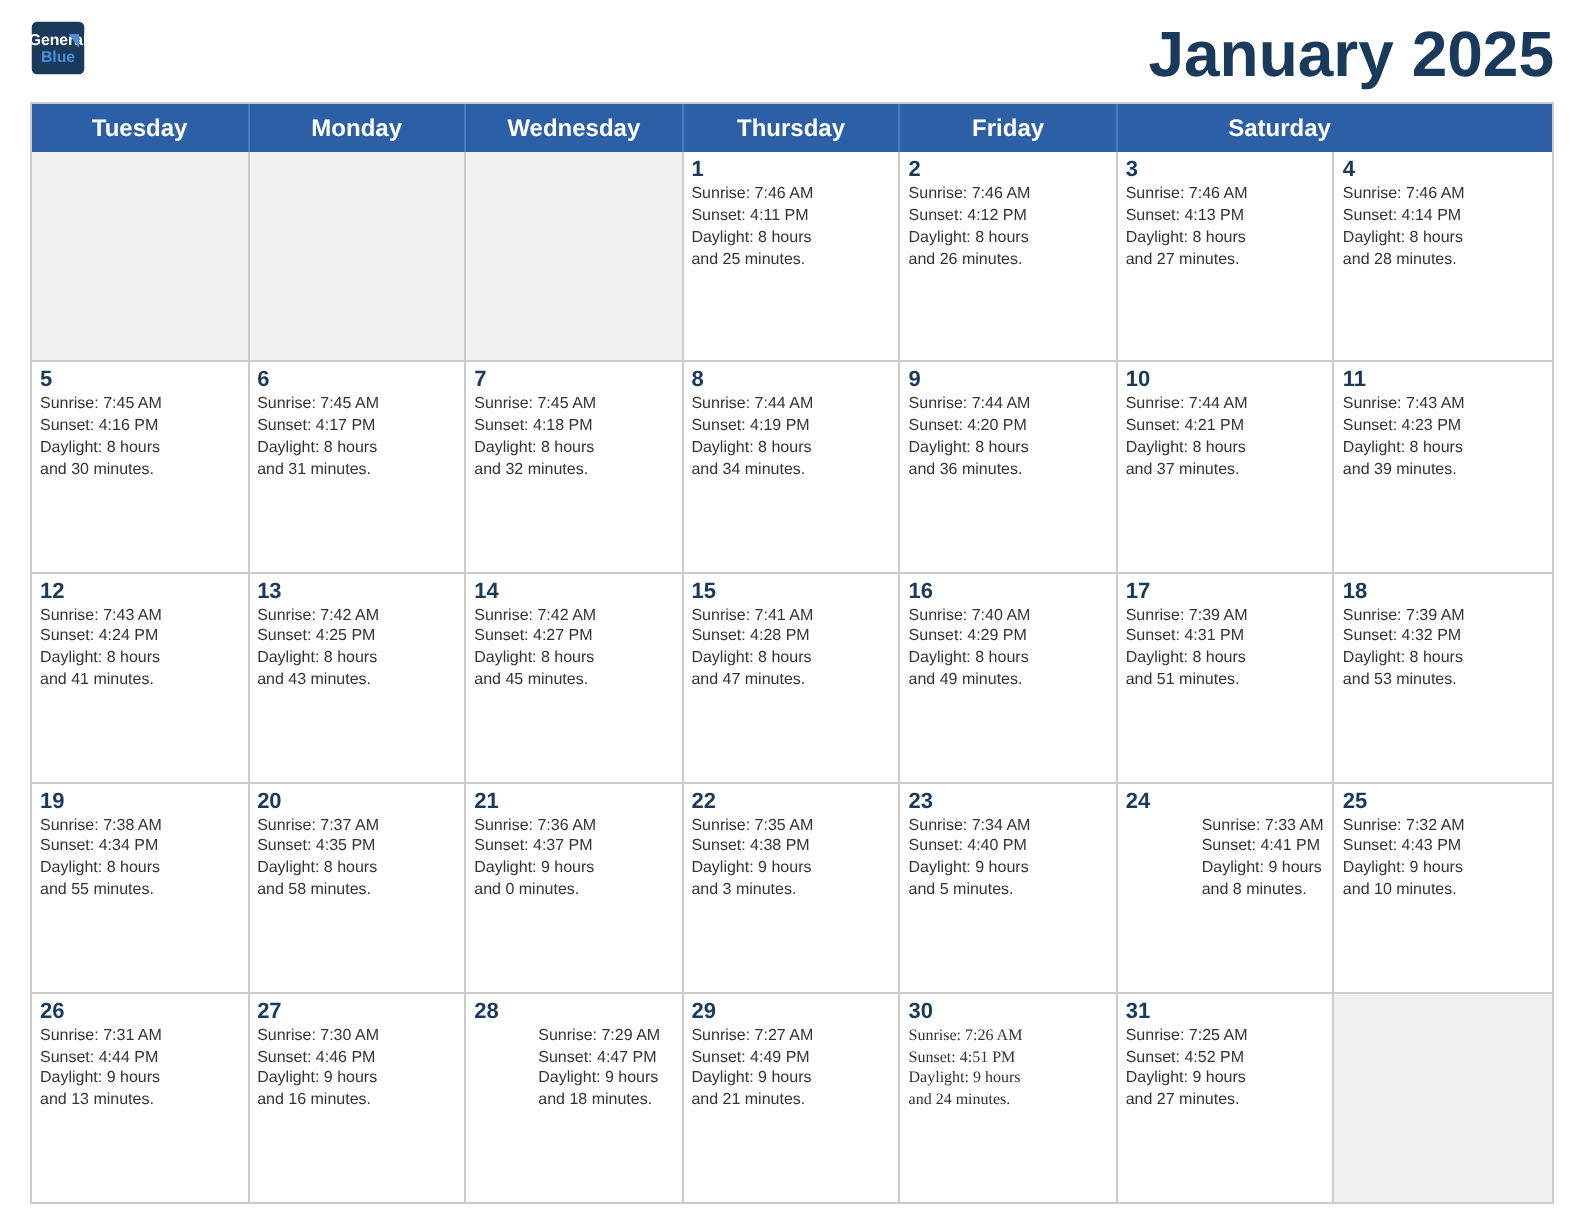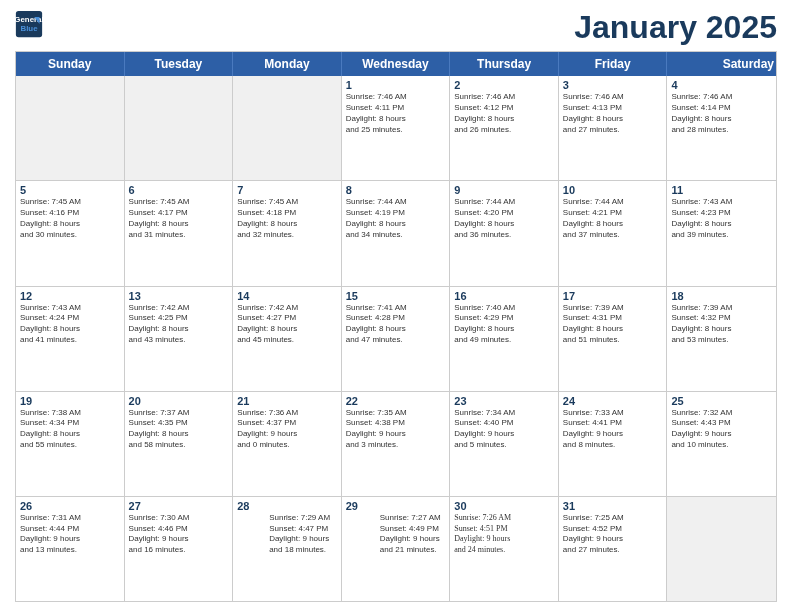--- a/index.html
+++ b/index.html
@@ -114,21 +114,20 @@
         <polygon points="22,8 28,8 28,16" fill="#4a90d9"></polygon>
       </svg>
     </div>
     <div class="header-right">
       <div class="month-title">January 2025</div>
     </div>
   </div>
 
   <div class="calendar">
     <div class="cal-header">
-    <div class="cal-header-cell">Sunday</div>
         <div class="cal-header-cell">Tuesday</div>
         <div class="cal-header-cell">Monday</div>
         <div class="cal-header-cell">Wednesday</div>
         <div class="cal-header-cell">Thursday</div>
         <div class="cal-header-cell">Friday</div>
         <div class="cal-header-cell">Saturday</div>
       </div>
     <div class="cal-body">
     <div class="cal-row">
           <div class="cal-cell shaded empty"></div>
@@ -296,21 +295,21 @@
           </div>
           <div class="cal-cell">
             <div class="day-num">23</div>
             <div class="cell-text" style="white-space: pre-line;">Sunrise: 7:34 AM
 Sunset: 4:40 PM
 Daylight: 9 hours
 and 5 minutes.</div>
           </div>
           <div class="cal-cell">
             <div class="day-num">24</div>
-            <div class="cell-text" style="white-space: pre-line;">Sunrise: 7:33 AM
+            <div class="cell-text" style="white-space: pre-line; margin-left: 38px;">Sunrise: 7:33 AM
 Sunset: 4:41 PM
 Daylight: 9 hours
 and 8 minutes.</div>
           </div>
           <div class="cal-cell">
             <div class="day-num">25</div>
             <div class="cell-text" style="white-space: pre-line;">Sunrise: 7:32 AM
 Sunset: 4:43 PM
 Daylight: 9 hours
 and 10 minutes.</div>
@@ -333,21 +332,21 @@
           </div>
           <div class="cal-cell">
             <div class="day-num">28</div>
             <div class="cell-text" style="white-space: pre-line; margin-left: 32px;">Sunrise: 7:29 AM
 Sunset: 4:47 PM
 Daylight: 9 hours
 and 18 minutes.</div>
           </div>
           <div class="cal-cell">
             <div class="day-num">29</div>
-            <div class="cell-text" style="white-space: pre-line; margin-left: 34px;">Sunrise: 7:27 AM
+            <div class="cell-text" style="white-space: pre-line;">Sunrise: 7:27 AM
 Sunset: 4:49 PM
 Daylight: 9 hours
 and 21 minutes.</div>
           </div>
           <div class="cal-cell">
             <div class="day-num">30</div>
             <div class="cell-text" style="white-space: pre-line; font-family: Liberation Serif, serif;">Sunrise: 7:26 AM
 Sunset: 4:51 PM
 Daylight: 9 hours
 and 24 minutes.</div>

